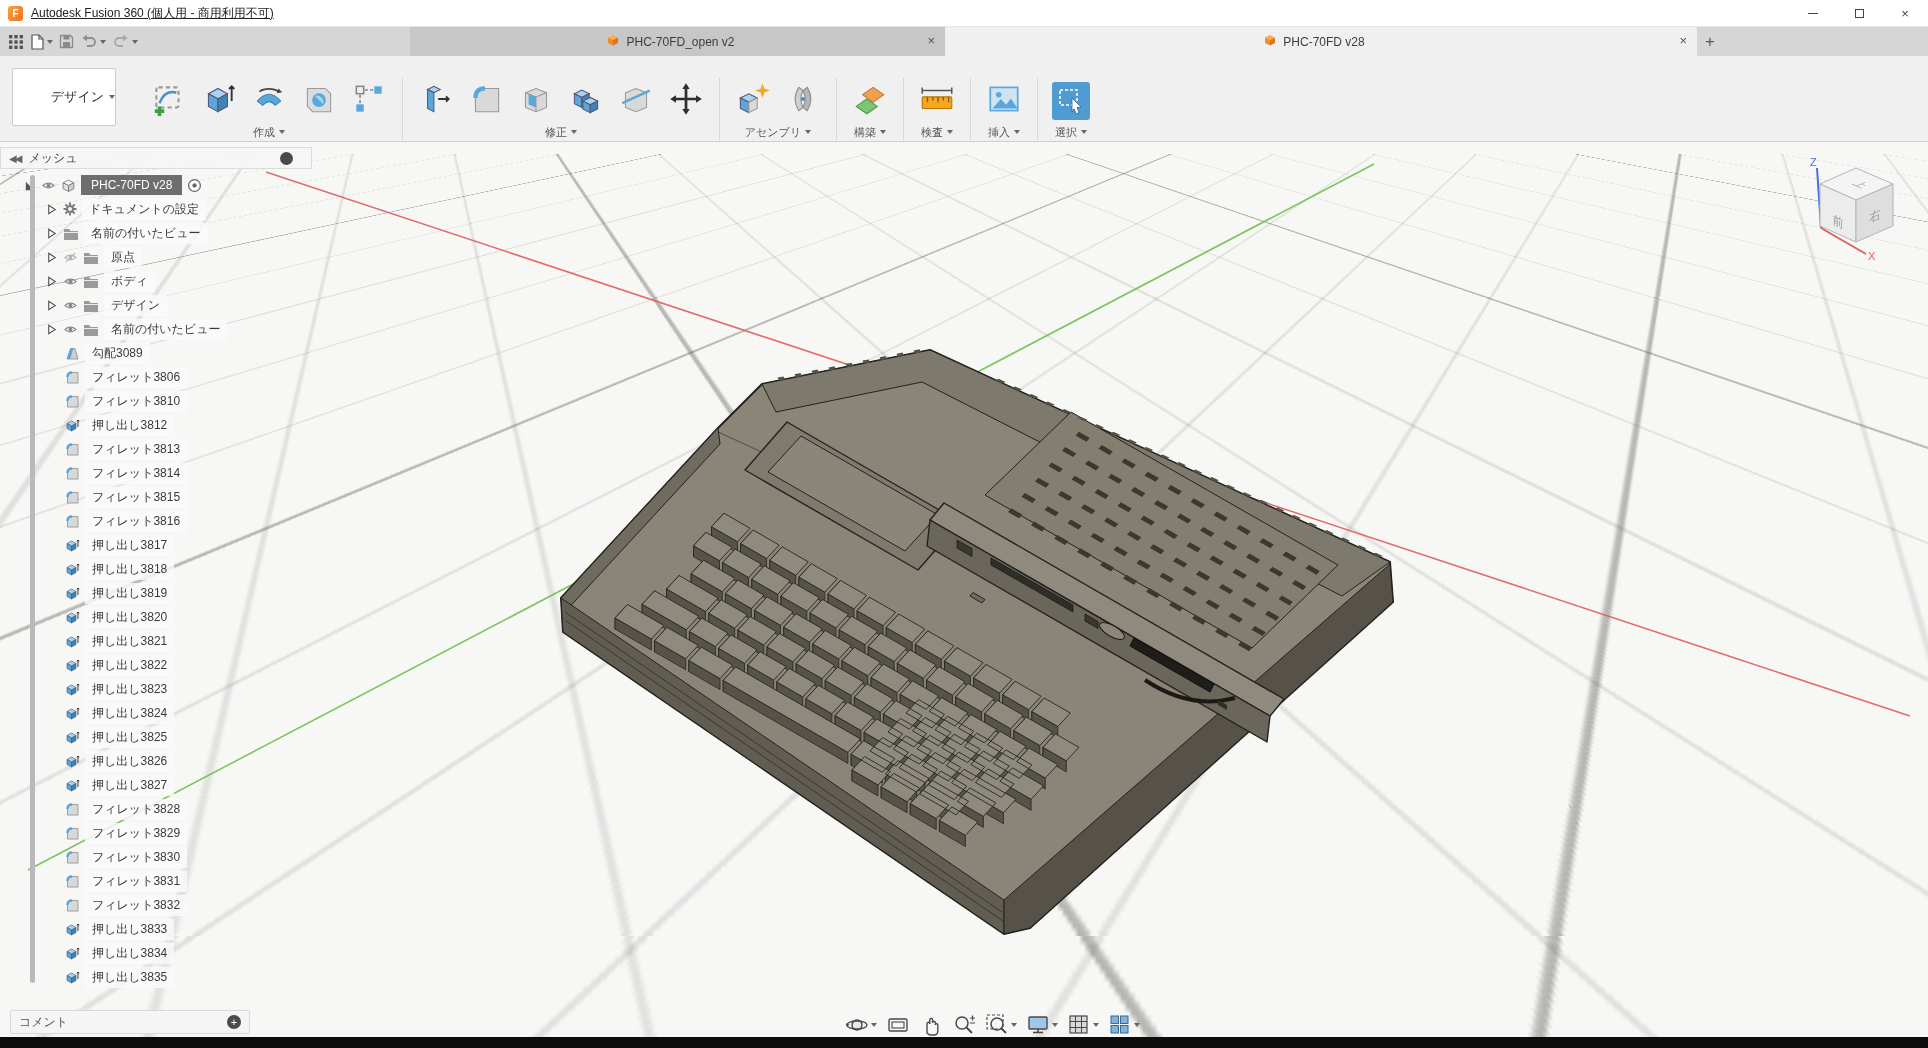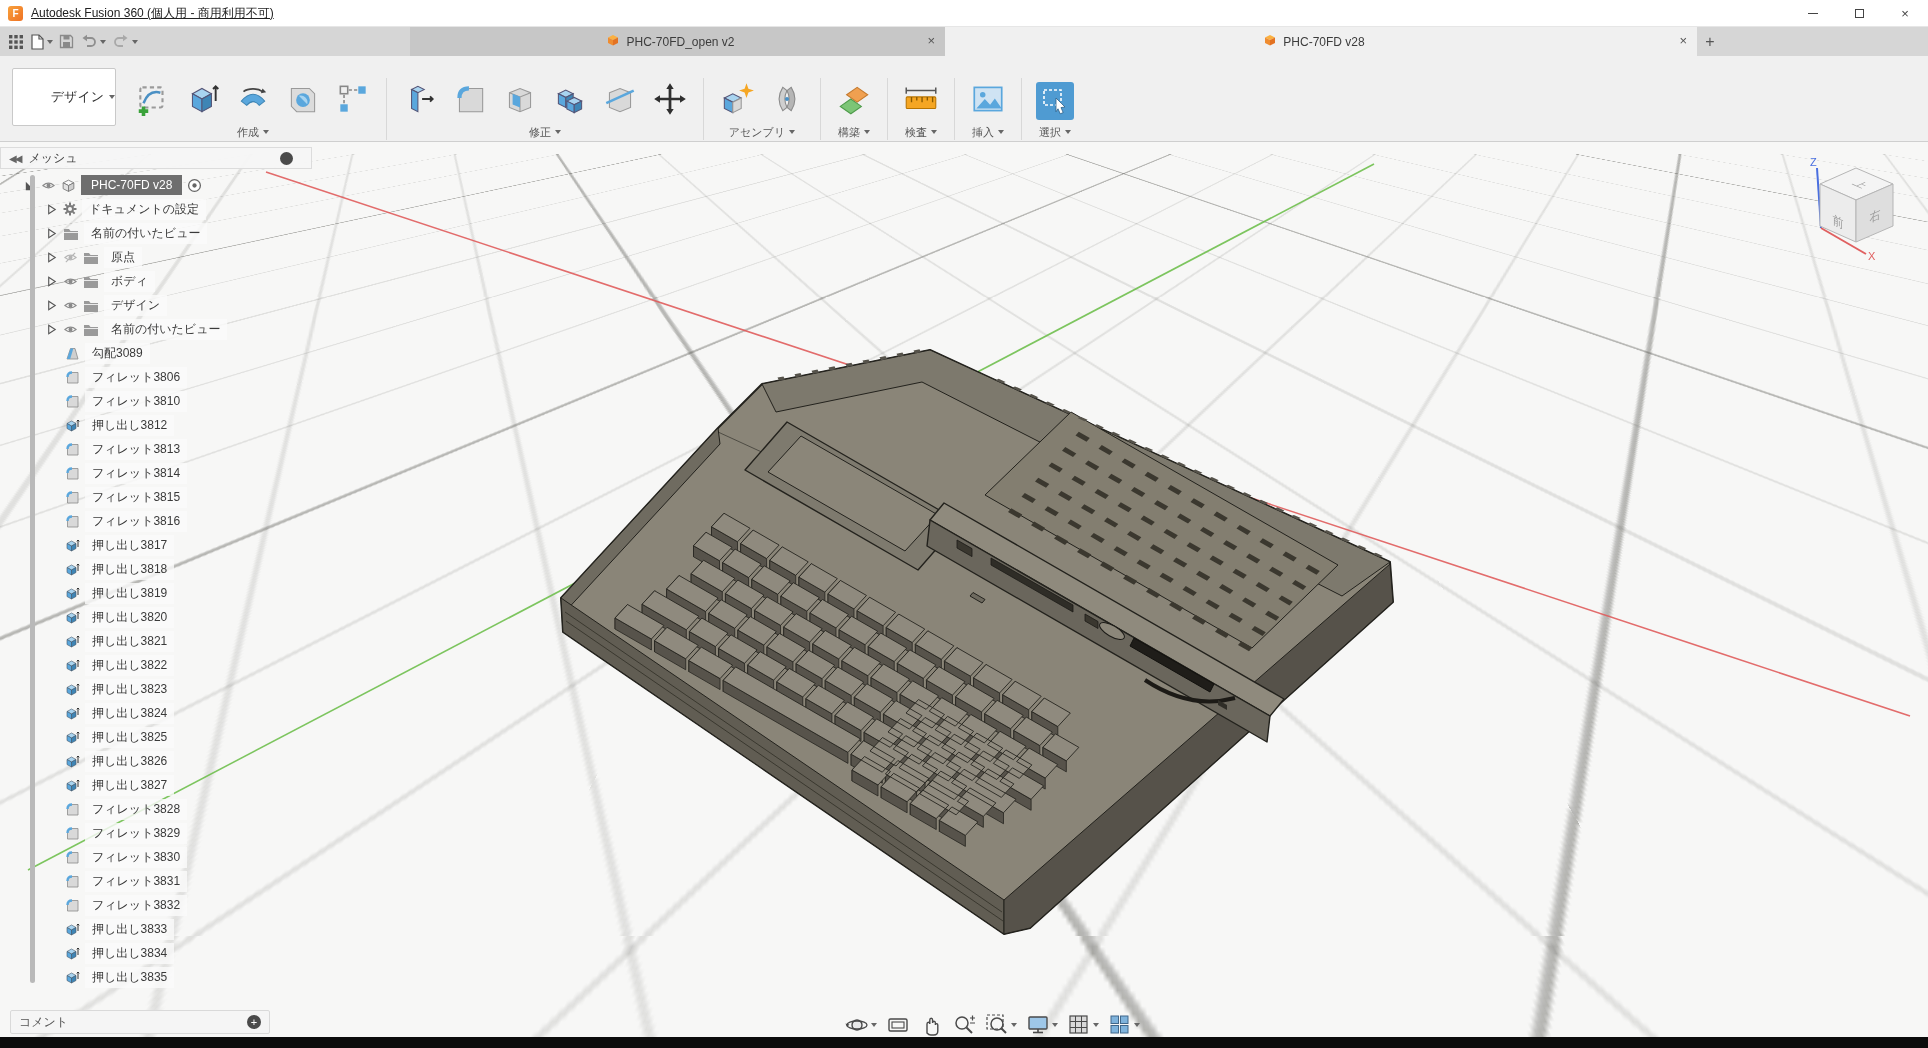--- a/index.html
+++ b/index.html
@@ -30,21 +30,21 @@
   .badge1{font-size:11px;color:#333;margin-left:2px;}
   .help{font-size:14px;color:#555;}
   .avatar{width:20px;height:20px;border-radius:50%;background:#51606e;display:flex;align-items:center;justify-content:center;}
 
   
   .ribbon{position:absolute;left:0;top:56px;width:100%;height:86px;background:#f0f0f0;border-bottom:1px solid #cfcfcf;}
   .wsbtn{position:absolute;left:12px;top:12px;width:104px;height:58px;background:#fff;border:1px solid #c9c9c9;border-radius:2px;display:flex;align-items:center;justify-content:flex-end;gap:5px;font-size:13px;color:#333;}
   .rtabs{position:absolute;left:145px;top:2px;display:flex;gap:28px;font-size:12.5px;color:#3f3f3f;}
   .rtab{padding:3px 2px 4px 2px;border-bottom:3px solid transparent;}
   .rtab.active{color:#0a76ad;border-bottom:3px solid #0696d7;font-weight:bold;}
-  .rgroups{position:absolute;left:124px;top:22px;display:flex;align-items:flex-end;}
+  .rgroups{position:absolute;left:140px;top:22px;display:flex;align-items:flex-end;}
   .rgroup{display:flex;flex-direction:column;align-items:center;}
   .ricons{display:flex;align-items:center;gap:12px;height:46px;padding:0 10px;}
   .rlabel{height:16px;font-size:11px;color:#555;display:flex;align-items:center;gap:4px;}
   .rdivider{width:1px;height:62px;background:#d8d8d8;margin:0 4px;}
   .selbtn{width:38px;height:38px;background:#4f9bd2;border-radius:3px;display:flex;align-items:center;justify-content:center;}
 
   
   .canvas{position:absolute;left:0;top:142px;width:1928px;height:906px;background:#f7f7f6;overflow:hidden;}
   .gwrap{position:absolute;inset:0;overflow:hidden;perspective:620px;perspective-origin:55% 0%;}
   .ground{position:absolute;top:12px;left:50%;width:9000px;height:6500px;margin-left:-4600px;transform-origin:50% 0;transform:rotateX(71deg);
@@ -60,21 +60,21 @@
   .bheader{height:22px;background:rgba(245,245,245,.95);border:1px solid #dcdcdc;display:flex;align-items:center;font-size:12px;color:#444;padding:0 8px;position:relative;}
   .bheader .chev{color:#666;font-size:10px;letter-spacing:-2px;margin-right:8px;}
   .bcollapse{position:absolute;right:18px;top:4px;width:13px;height:13px;border-radius:50%;background:#4a4a4a;}
   .brows{margin-top:4px;}
   .brow{display:flex;align-items:center;height:24px;gap:5px;}
   .brow .lbl{font-size:12px;color:#3a3a3a;background:rgba(250,250,250,.82);padding:2px 7px;white-space:nowrap;}
   .brow.root .lbl{background:#6e6e6e;color:#fff;padding:3px 10px;}
   .bscroll{position:absolute;left:30px;top:28px;width:5px;height:808px;background:#b9b9b9;border-radius:3px;}
 
   
-  .commentbar{position:absolute;left:10px;top:868px;width:260px;height:24px;background:#f5f5f5;border:1px solid #d9d9d9;border-radius:2px;display:flex;align-items:center;font-size:12px;color:#555;padding:0 8px;}
+  .commentbar{position:absolute;left:10px;top:868px;width:240px;height:24px;background:#f5f5f5;border:1px solid #d9d9d9;border-radius:2px;display:flex;align-items:center;font-size:12px;color:#555;padding:0 8px;}
   .commentbar .plus{margin-left:auto;width:14px;height:14px;border-radius:50%;background:#4a4a4a;color:#fff;font-size:11px;line-height:14px;text-align:center;}
   .navbar{position:absolute;left:845px;top:870px;height:26px;display:flex;align-items:center;gap:9px;}
   .navbtn{display:flex;align-items:center;gap:2px;}
   .blackbar{position:absolute;left:0;top:895px;width:1928px;height:11px;background:#0c0c0c;}
 </style>
 </head>
 <body>
 
 <div id="root">
 

